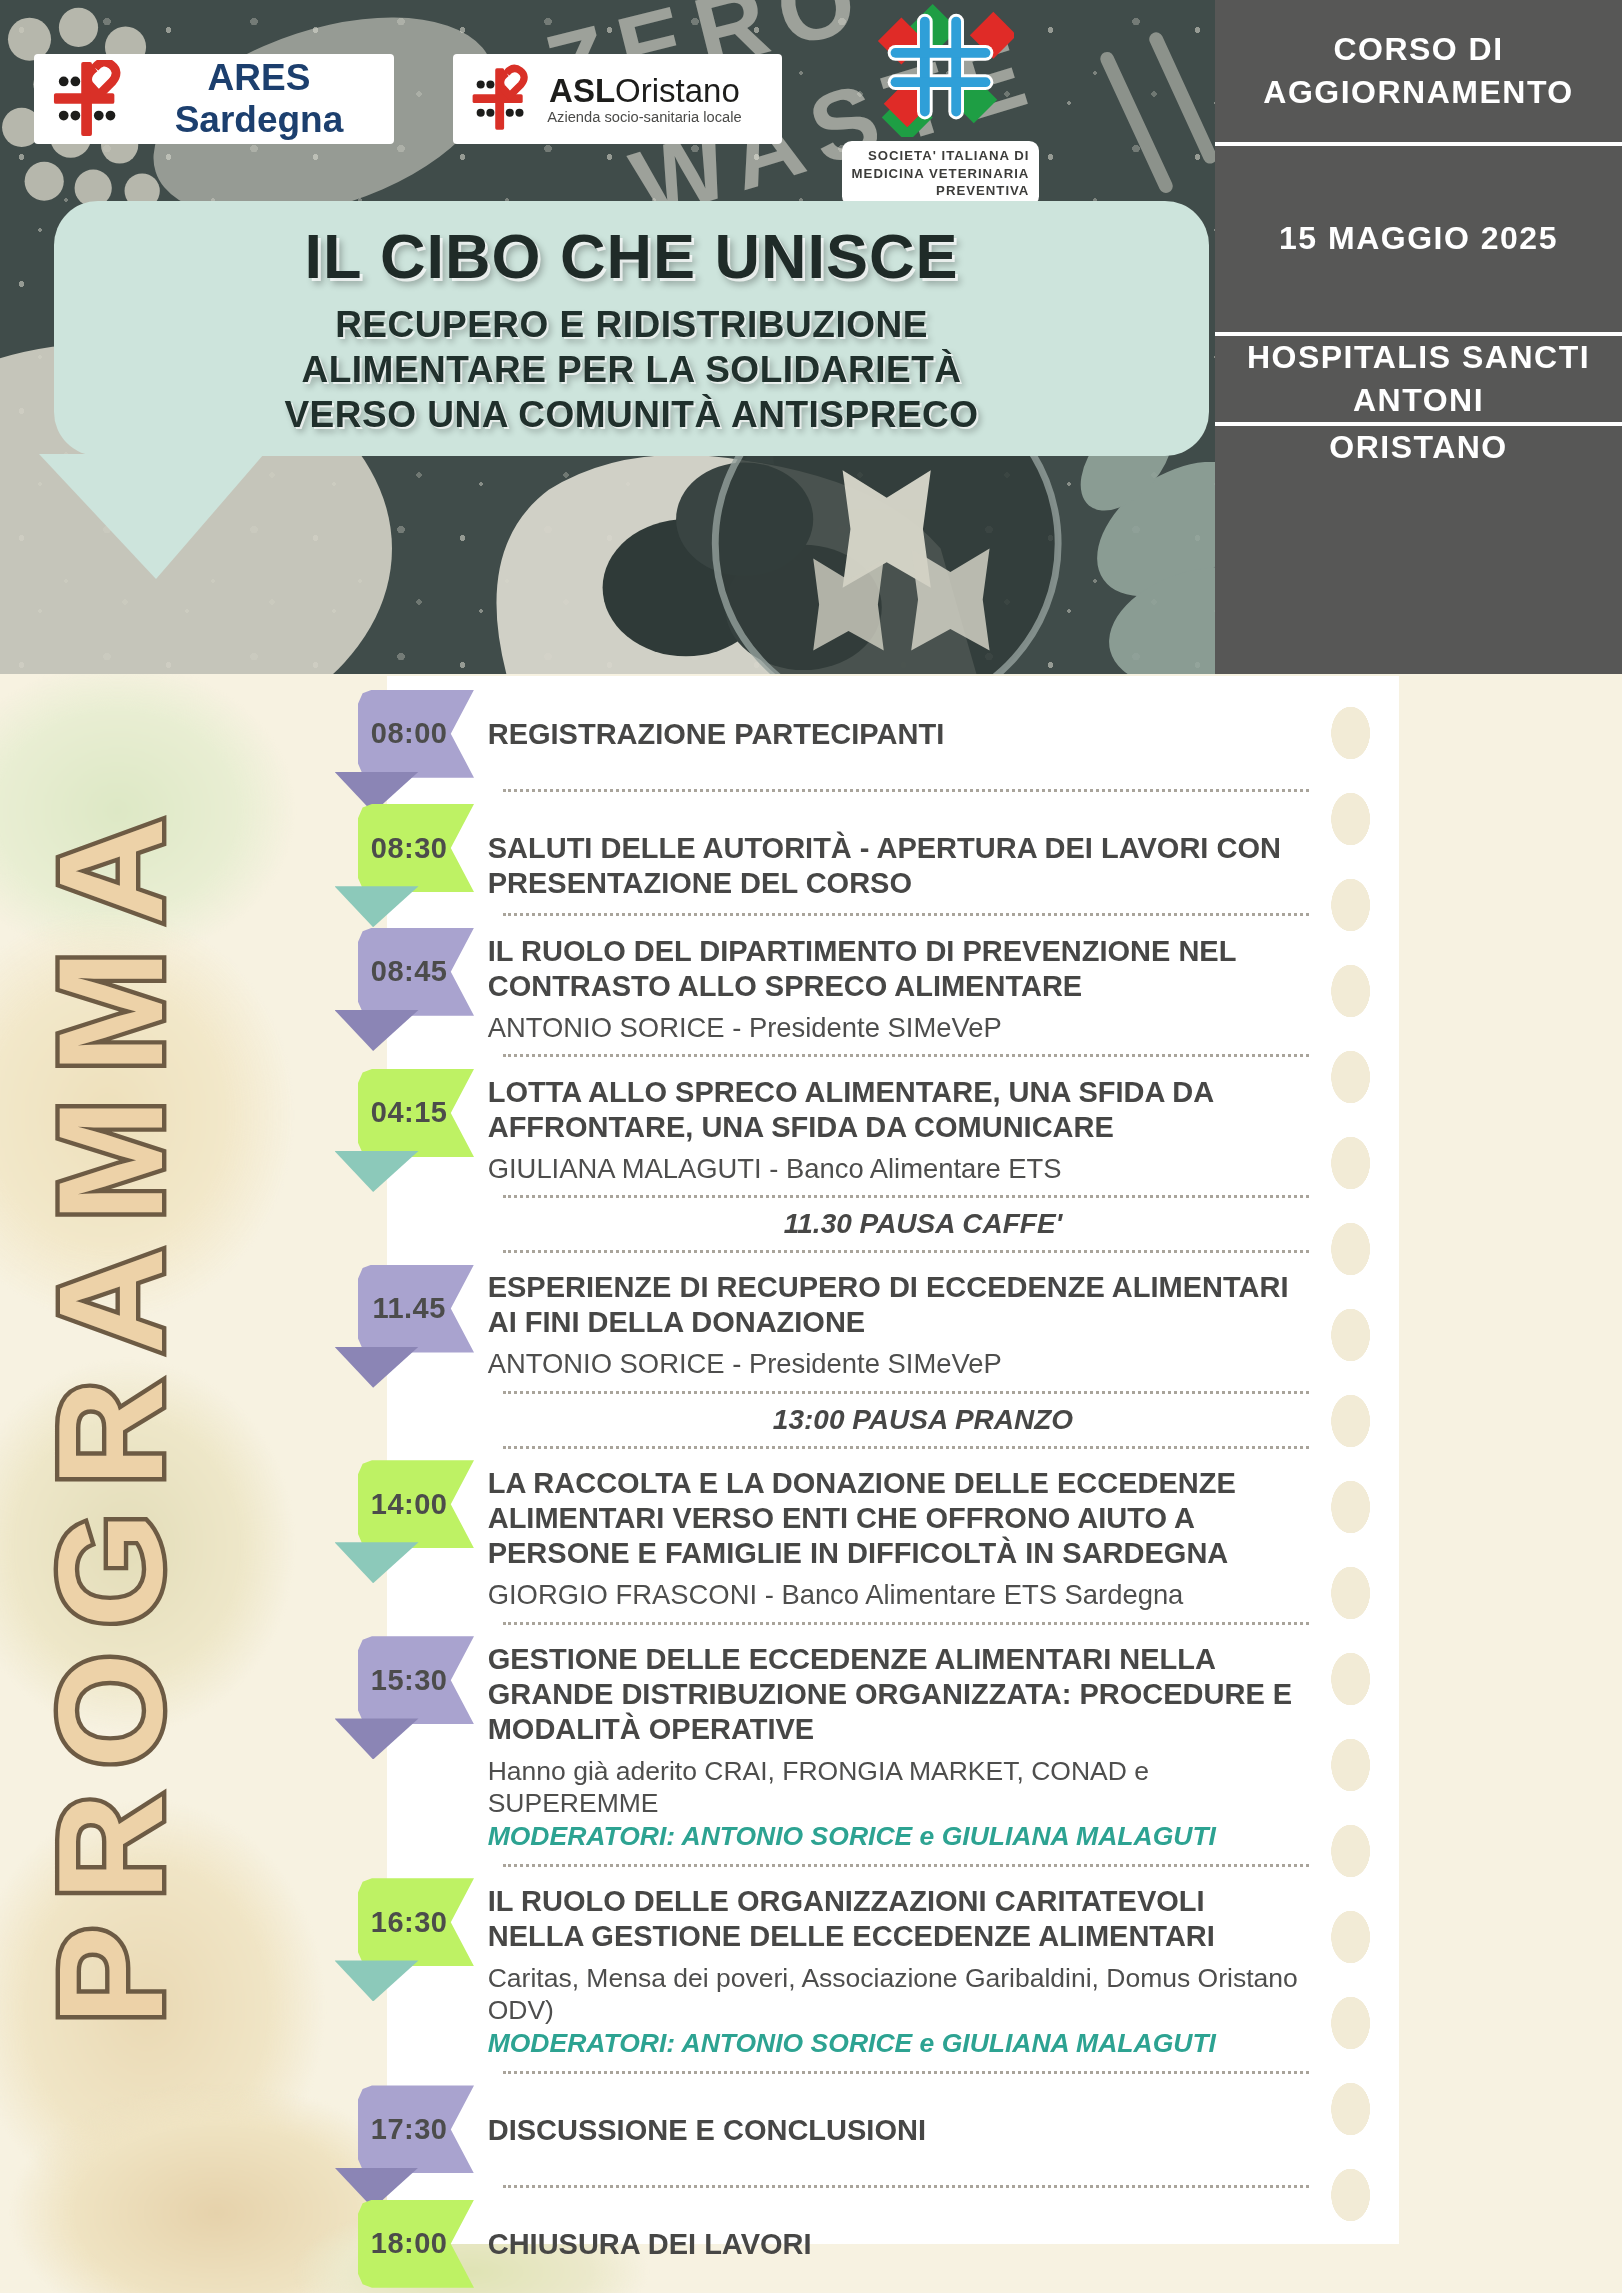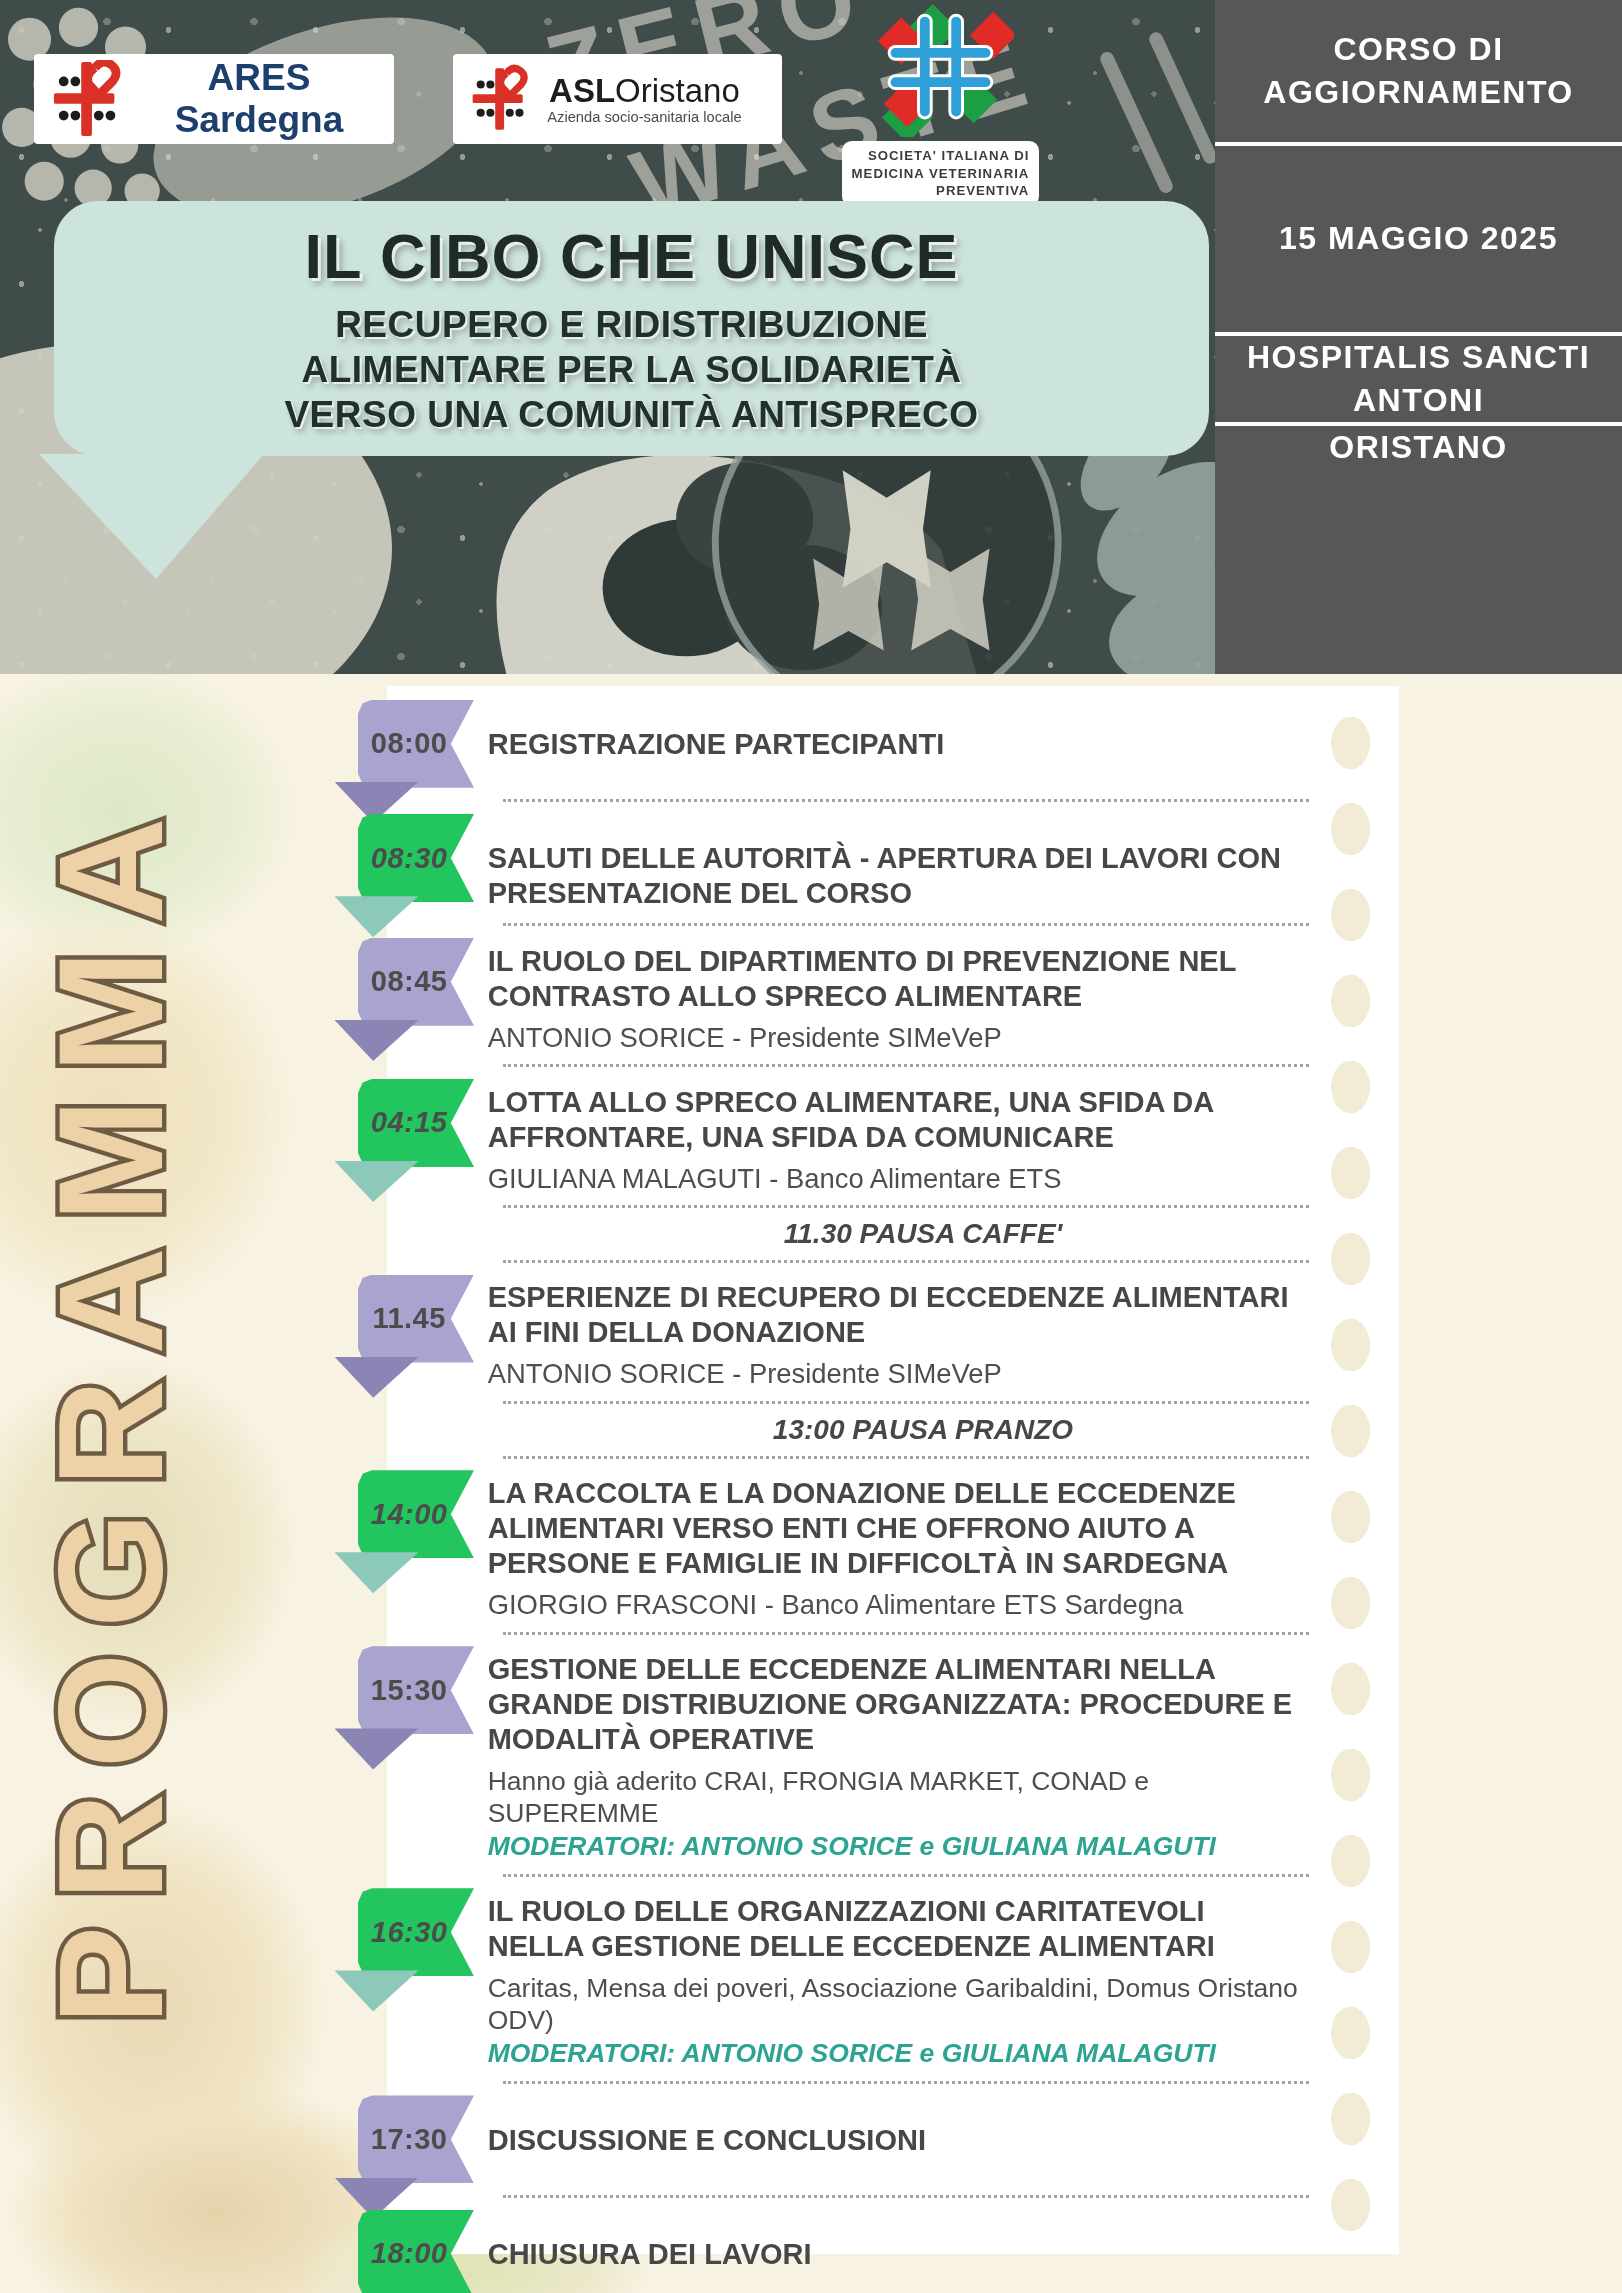--- a/index.html
+++ b/index.html
@@ -55,37 +55,37 @@
   
   .program-band{position:absolute;left:0;top:674px;width:1622px;height:1619px;background:#f7f2e1;overflow:hidden;}
   .blob{position:absolute;border-radius:50%;filter:blur(2px);}
   .b1{left:-59px;top:-9.8px;width:353px;height:294px;background:radial-gradient(closest-side,#dde8c5,#e9eed3 70%,transparent);}
   .b2{left:-78px;top:235px;width:372px;height:412px;background:radial-gradient(closest-side,#eedfb8,#f2e7c8 65%,transparent);opacity:.9;}
   .b3{left:-39px;top:686px;width:333px;height:372px;background:radial-gradient(closest-side,#e3ddb9,#eee7c9 70%,transparent);}
   .b4{left:-29px;top:1127px;width:353px;height:412px;background:radial-gradient(closest-side,#ead9b4,#f0e5c6 70%,transparent);}
   .b5{left:9.8px;top:1411px;width:412px;height:255px;background:radial-gradient(closest-side,#e6d2ab,#efe3c2 70%,transparent);}
   .b6{left:294px;top:1529px;width:353px;height:137px;background:radial-gradient(closest-side,#dfe3b4,#ece9cc 70%,transparent);}
 
-  .panel{position:absolute;left:387px;top:12px;width:1012px;height:1568px;background:#ffffff;}
+  .panel{position:absolute;left:387px;top:2px;width:1012px;height:1568px;background:#ffffff;}
   .dots-col{position:absolute;left:943px;top:17.6px;width:41px;height:1539px;
     background-image:radial-gradient(ellipse 19.6px 26.5px at 20.6px 39px,#f2ebd6 98%,transparent 100%);
     background-size:41px 86px;background-repeat:repeat-y;}
 
   .programma-wrap{position:absolute;left:47px;top:93px;width:176px;height:1274px;}
 
   .schedule{position:absolute;left:0;top:7.8px;width:946px;padding-top:2px;}
   .row{display:flex;align-items:flex-start;padding:3.9px 0;}
   .badge{position:relative;flex:0 0 137px;margin-left:-29px;height:88px;display:flex;align-items:center;justify-content:center;
     clip-path:polygon(0 16%,4% 4%,12% 0,100% 0,80% 50%,100% 100%,12% 100%,4% 96%,0 84%);}
   .badge span{font-size:29px;font-weight:bold;color:#4c4c4b;letter-spacing:0.5px;padding-right:13.7px;}
   .badge-fold{position:absolute;left:-23.5px;margin-top:-5.9px;width:84px;height:41px;clip-path:polygon(0 0,100% 0,46% 100%);}
   .badge-holder{position:relative;flex:0 0 116px;margin-left:-29px;}
   .purple .badge-body{background:#a9a3cf;}
   .purple-fold{background:#8b85b5;}
-  .mint .badge-body{background:#22c55e;font-style:italic;}
+  .mint .badge-body{background:#bef264;}
   .mint-fold{background:#8cc9ba;}
 
   .content{margin-left:13.7px;padding-top:5.9px;width:814px;}
   .s-title{font-size:29px;line-height:35px;font-weight:800;color:#474746;letter-spacing:0;}
   .s-speaker{margin-top:7.8px;font-size:27.4px;line-height:31px;color:#4e4e4d;}
   .s-note{margin-top:7.8px;font-size:26.5px;line-height:32px;color:#4e4e4d;}
   .s-mods{margin-top:2px;font-size:26.5px;line-height:31px;color:#2da392;font-style:italic;font-weight:bold;}
   .sep{border-top:3.9px dotted #a9a49b;margin:7.8px 0 7.8px 116px;width:806px;}
   .pause{width:814px;margin-left:129px;text-align:center;font-size:28px;font-weight:bold;font-style:italic;color:#474746;padding:2px 0;}
   .single .content{padding-top:27.4px;}

